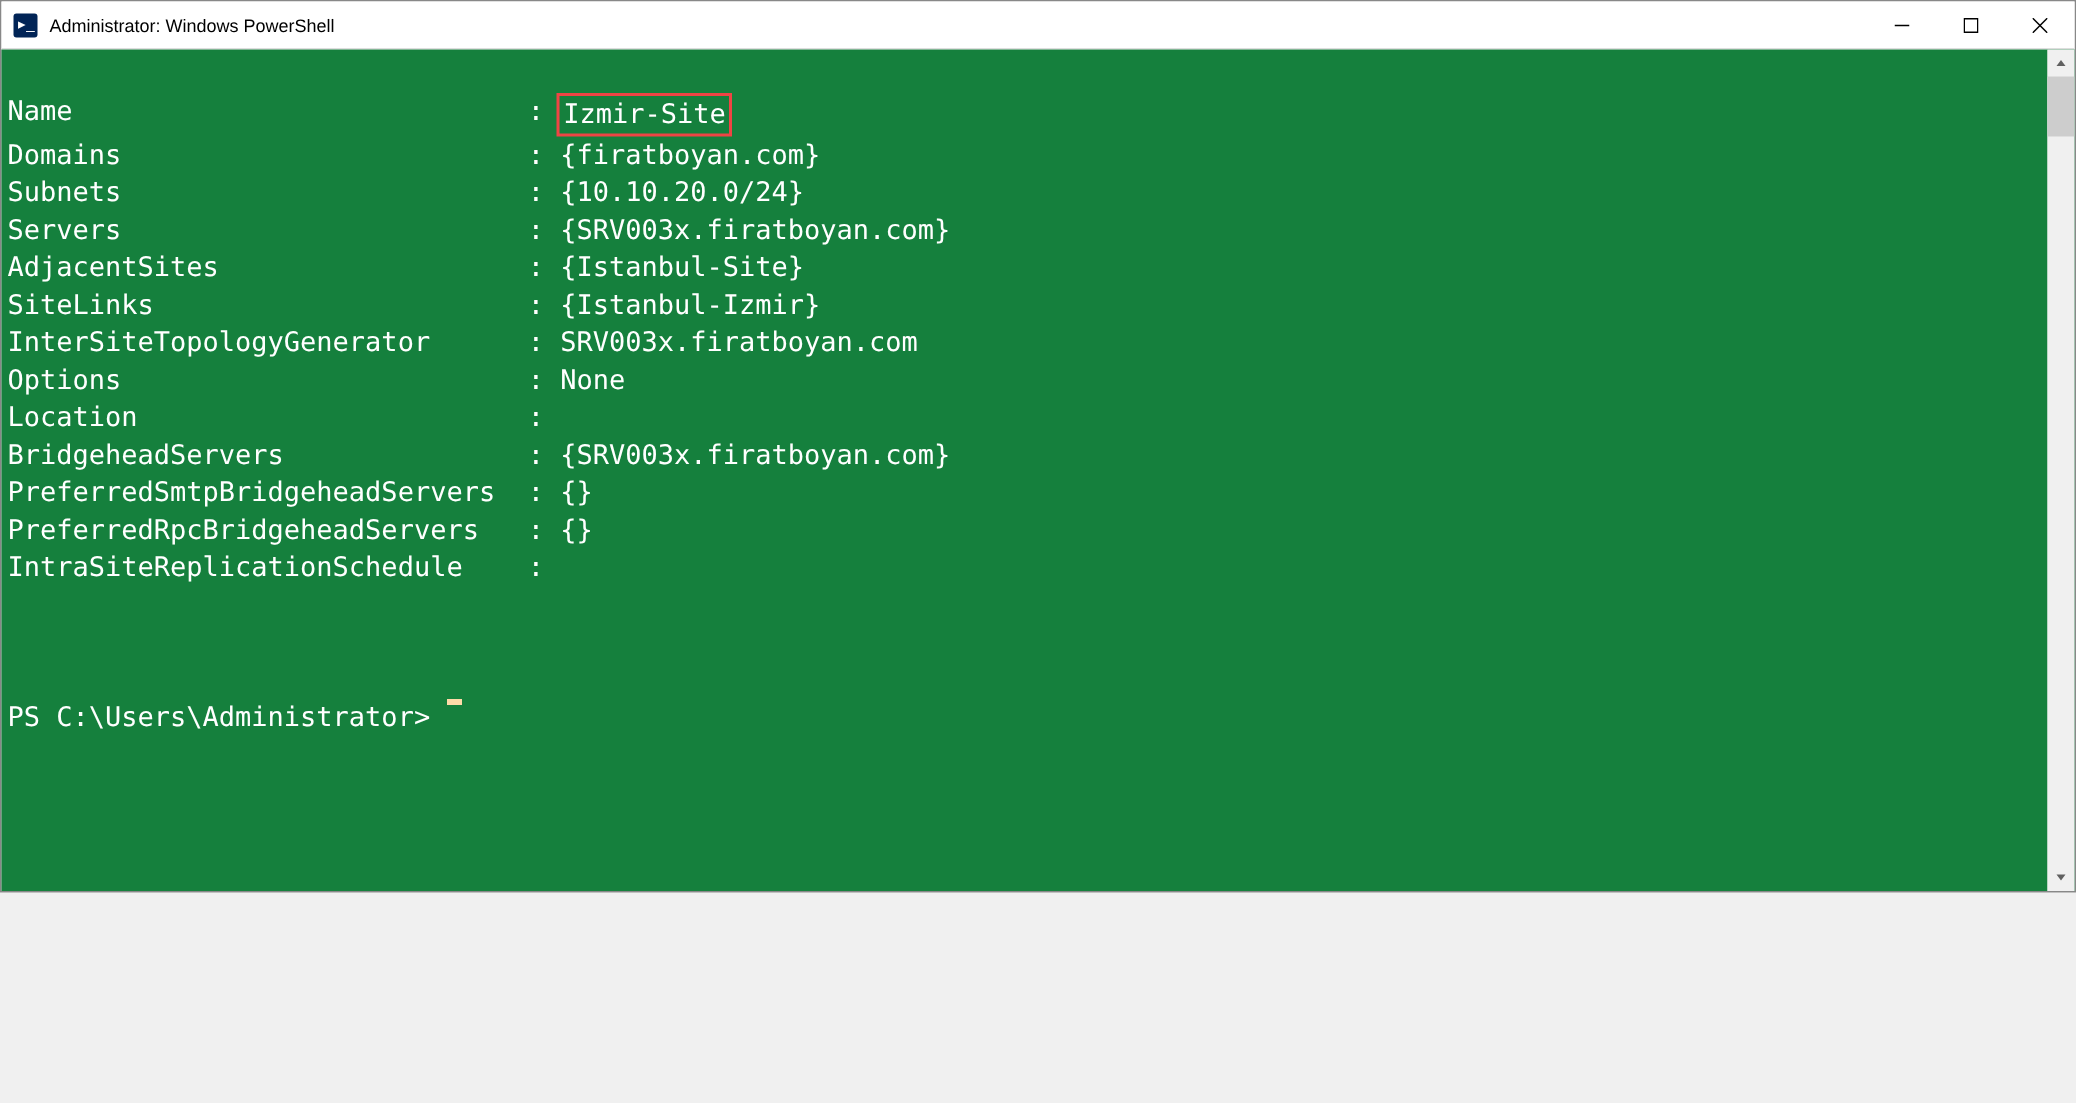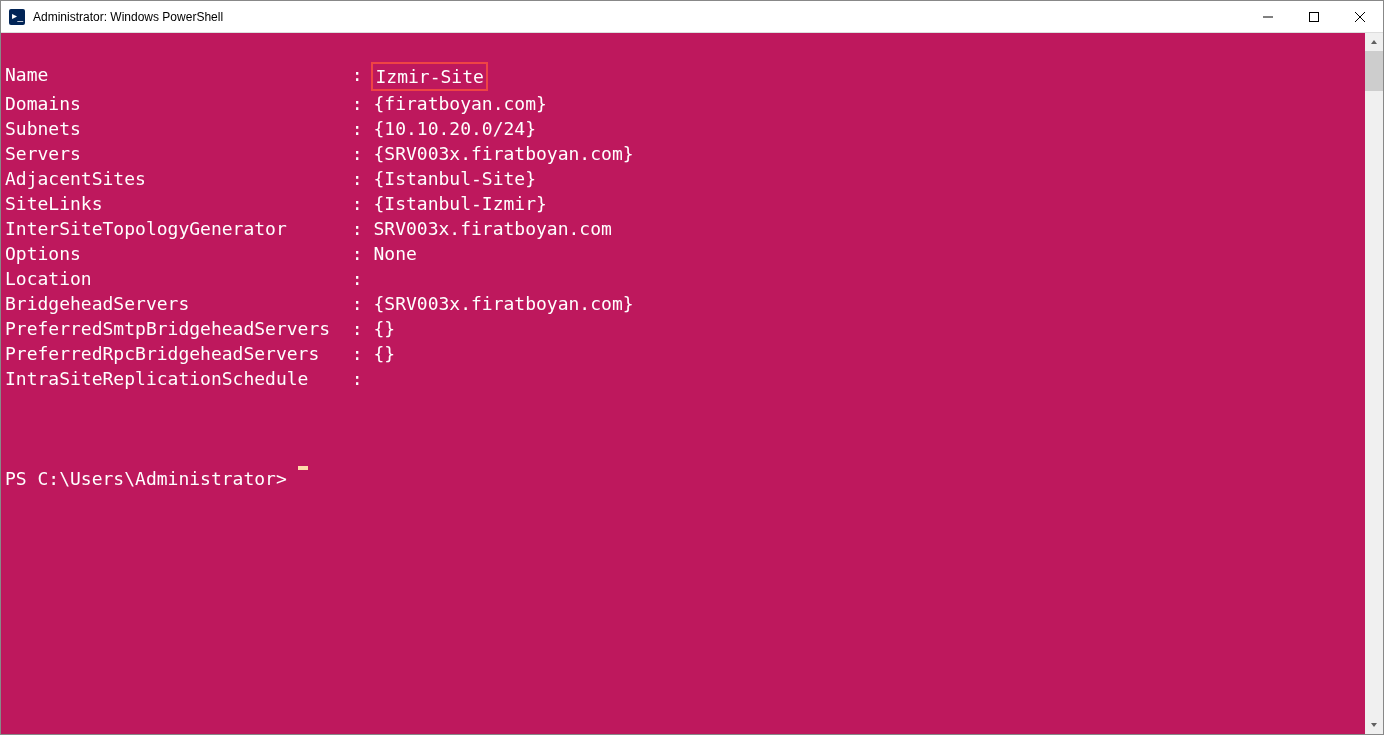--- a/index.html
+++ b/index.html
@@ -9,21 +9,21 @@
     }
     body {
       font-family: 'Segoe UI', Tahoma, sans-serif;
       background: #f0f0f0;
       width: 1384px;
       height: 735px;
       overflow: hidden;
     }
     .window {
       width: 1384px;
-      height: 735px;
+      height: 595px;
       background: #ffffff;
       border: 1px solid #888;
       display: flex;
       flex-direction: column;
     }
     .titlebar {
       height: 32px;
       background: #ffffff;
       display: flex;
       align-items: center;
@@ -75,21 +75,21 @@
       font-size: 10px;
       font-family: 'Segoe UI', sans-serif;
       background: transparent;
       border: none;
       color: #000;
       cursor: pointer;
     }
     .content-area {
       flex: 1;
       display: flex;
-      background: #be185d;
+      background: #15803d;
       overflow: hidden;
     }
     .terminal {
       flex: 1;
       padding: 4px 4px;
       font-family: Consolas, 'Lucida Console', monospace;
       font-size: 18px;
       line-height: 25px;
       color: #ffffff;
       white-space: pre;

